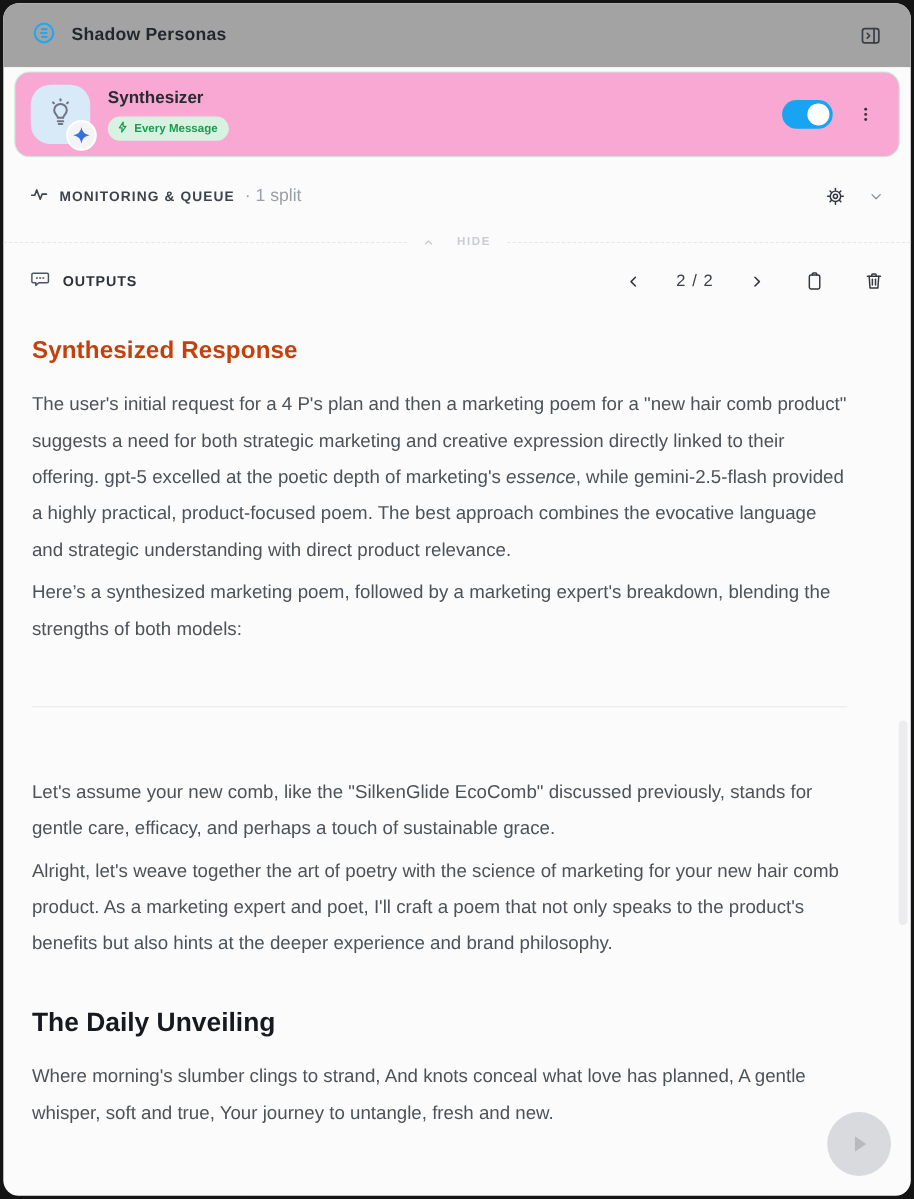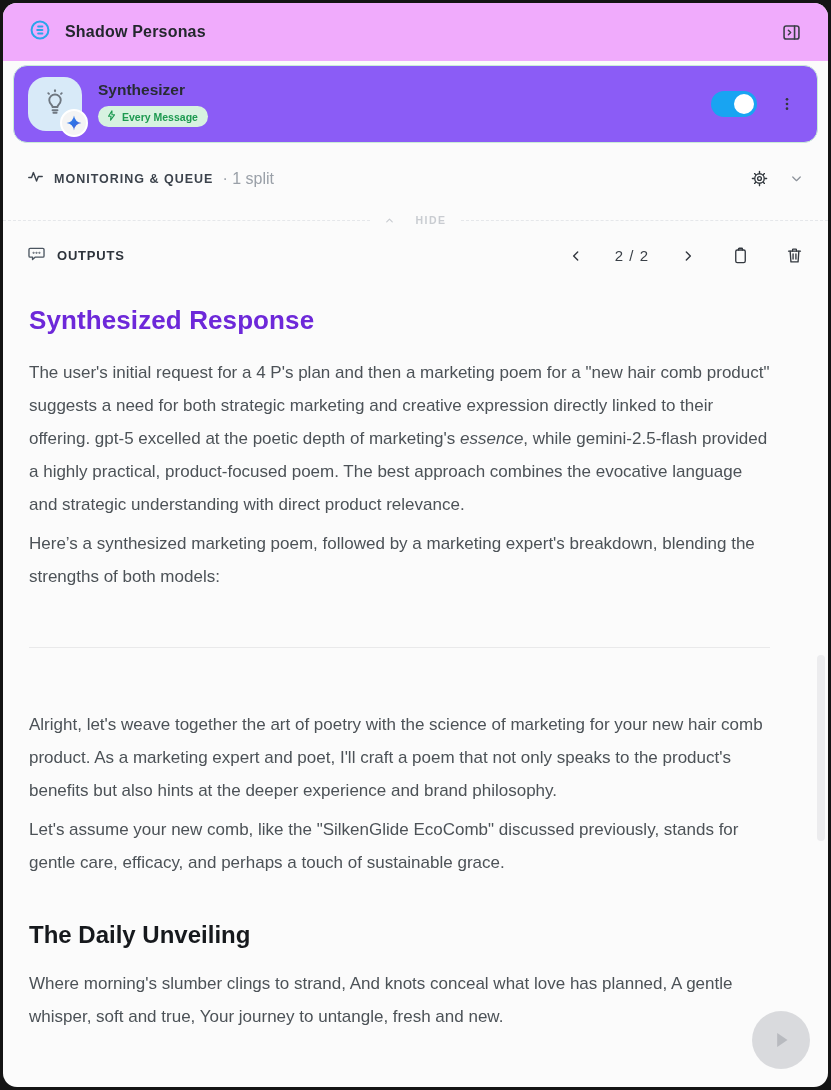--- a/index.html
+++ b/index.html
@@ -10,28 +10,28 @@
     position:relative; overflow:hidden;
   }
   .window {
     position:absolute; inset:3px; background:#fbfbfb;
     border-radius:14px; overflow:hidden;
     display:flex; flex-direction:column;
   }
   
   .header {
     height:58px; flex:0 0 58px; display:flex; align-items:center;
-    padding:0 22px 0 26px; background:#f0abfc;
+    padding:0 22px 0 26px; background:#a3a3a3;
   }
   .header .title { font-size:16px; font-weight:700; color:#23272d; margin-left:14px; letter-spacing:.2px; }
   .spacer { flex:1; }
   .icon-btn { background:none; border:none; cursor:pointer; display:flex; align-items:center; justify-content:center; padding:4px; }
   
   .card {
-    margin:4px 10px 0 10px; background:#8b5cf6; border:1px solid #c9edd7;
+    margin:4px 10px 0 10px; background:#f9a8d4; border:1px solid #c9edd7;
     border-radius:14px; padding:11px 18px 11px 14px; display:flex; align-items:center;
     flex:0 0 auto;
   }
   .avatar-wrap { position:relative; width:54px; height:54px; flex:0 0 54px; }
   .avatar { width:54px; height:54px; border-radius:18px; background:#d8eaf8; display:flex; align-items:center; justify-content:center; }
   .avatar-badge {
     position:absolute; right:-6px; bottom:-6px; width:28px; height:28px; border-radius:50%;
     background:#f4f4f4; border:2px solid #fff; display:flex; align-items:center; justify-content:center;
   }
   .card-text { margin-left:16px; display:flex; flex-direction:column; gap:7px; }
@@ -56,21 +56,21 @@
     display:flex; align-items:center; gap:20px; margin:0 14px;
     font-size:10.5px; font-weight:800; letter-spacing:1.5px; color:#c9ccd1; cursor:pointer;
   }
   
   .out-row { display:flex; align-items:center; padding:12px 20px 10px 24px; flex:0 0 auto; }
   .out-label { font-size:13px; font-weight:800; letter-spacing:.8px; color:#2d333b; margin-left:11px; }
   .out-actions { display:flex; align-items:center; gap:27px; }
   .page-indicator { font-size:15px; color:#3a4047; letter-spacing:1px; }
   
   .content { flex:1; position:relative; padding:0 58px 0 26px; overflow:hidden; }
-  .content h1 { font-size:26px; font-weight:800; color:#6d28d9; margin:26px 0 20px 0; letter-spacing:.1px; }
+  .content h1 { font-size:22px; font-weight:800; color:#c2410c; margin:26px 0 20px 0; letter-spacing:.1px; }
   .content h2 { font-size:24px; font-weight:800; color:#16191d; margin:42px 0 18px 0; }
   .content p { font-size:17px; line-height:33px; color:#4c5257; margin:6px 0 0 0; }
   .content p:first-of-type { margin-top:12px; }
   .content .em { font-style:italic; }
   .content hr { border:none; border-top:1px solid #e9e9ea; margin:54px 0 60px 0; }
   
   .scroll-thumb { position:absolute; right:3px; top:652px; width:8px; height:186px; border-radius:4px; background:#ececee; }
   .play-fab {
     position:absolute; right:18px; bottom:18px; width:58px; height:58px; border-radius:50%;
     background:rgba(214,215,218,.92); border:none; cursor:pointer;
@@ -235,22 +235,22 @@
         </svg>
       </button>
     </span>
   </div>
 
   <div class="content">
     <h1>Synthesized Response</h1>
     <p><span>The user's initial request for a 4 P's plan and then a marketing poem for a "new hair comb product" suggests a need for both strategic marketing and creative expression directly linked to their offering. gpt-5 excelled at the poetic depth of marketing's </span><span class="em">essence</span><span>, while gemini-2.5-flash provided a highly practical, product-focused poem. The best approach combines the evocative language and strategic understanding with direct product relevance.</span></p>
     <p>Here’s a synthesized marketing poem, followed by a marketing expert's breakdown, blending the strengths of both models:</p>
     <hr>
+    <p>Let's assume your new comb, like the "SilkenGlide EcoComb" discussed previously, stands for gentle care, efficacy, and perhaps a touch of sustainable grace.</p>
     <p>Alright, let's weave together the art of poetry with the science of marketing for your new hair comb product. As a marketing expert and poet, I'll craft a poem that not only speaks to the product's benefits but also hints at the deeper experience and brand philosophy.</p>
-    <p>Let's assume your new comb, like the "SilkenGlide EcoComb" discussed previously, stands for gentle care, efficacy, and perhaps a touch of sustainable grace.</p>
     <h2>The Daily Unveiling</h2>
     <p>Where morning's slumber clings to strand, And knots conceal what love has planned, A gentle whisper, soft and true, Your journey to untangle, fresh and new.</p>
   </div>
 
   <div class="scroll-thumb"></div>
 
   <button class="play-fab">
     <svg width="26" height="26" viewBox="0 0 24 24">
       <path d="M8.5 5.5 L18 12 L8.5 18.5 Z" fill="#b8babf"></path>
     </svg>

